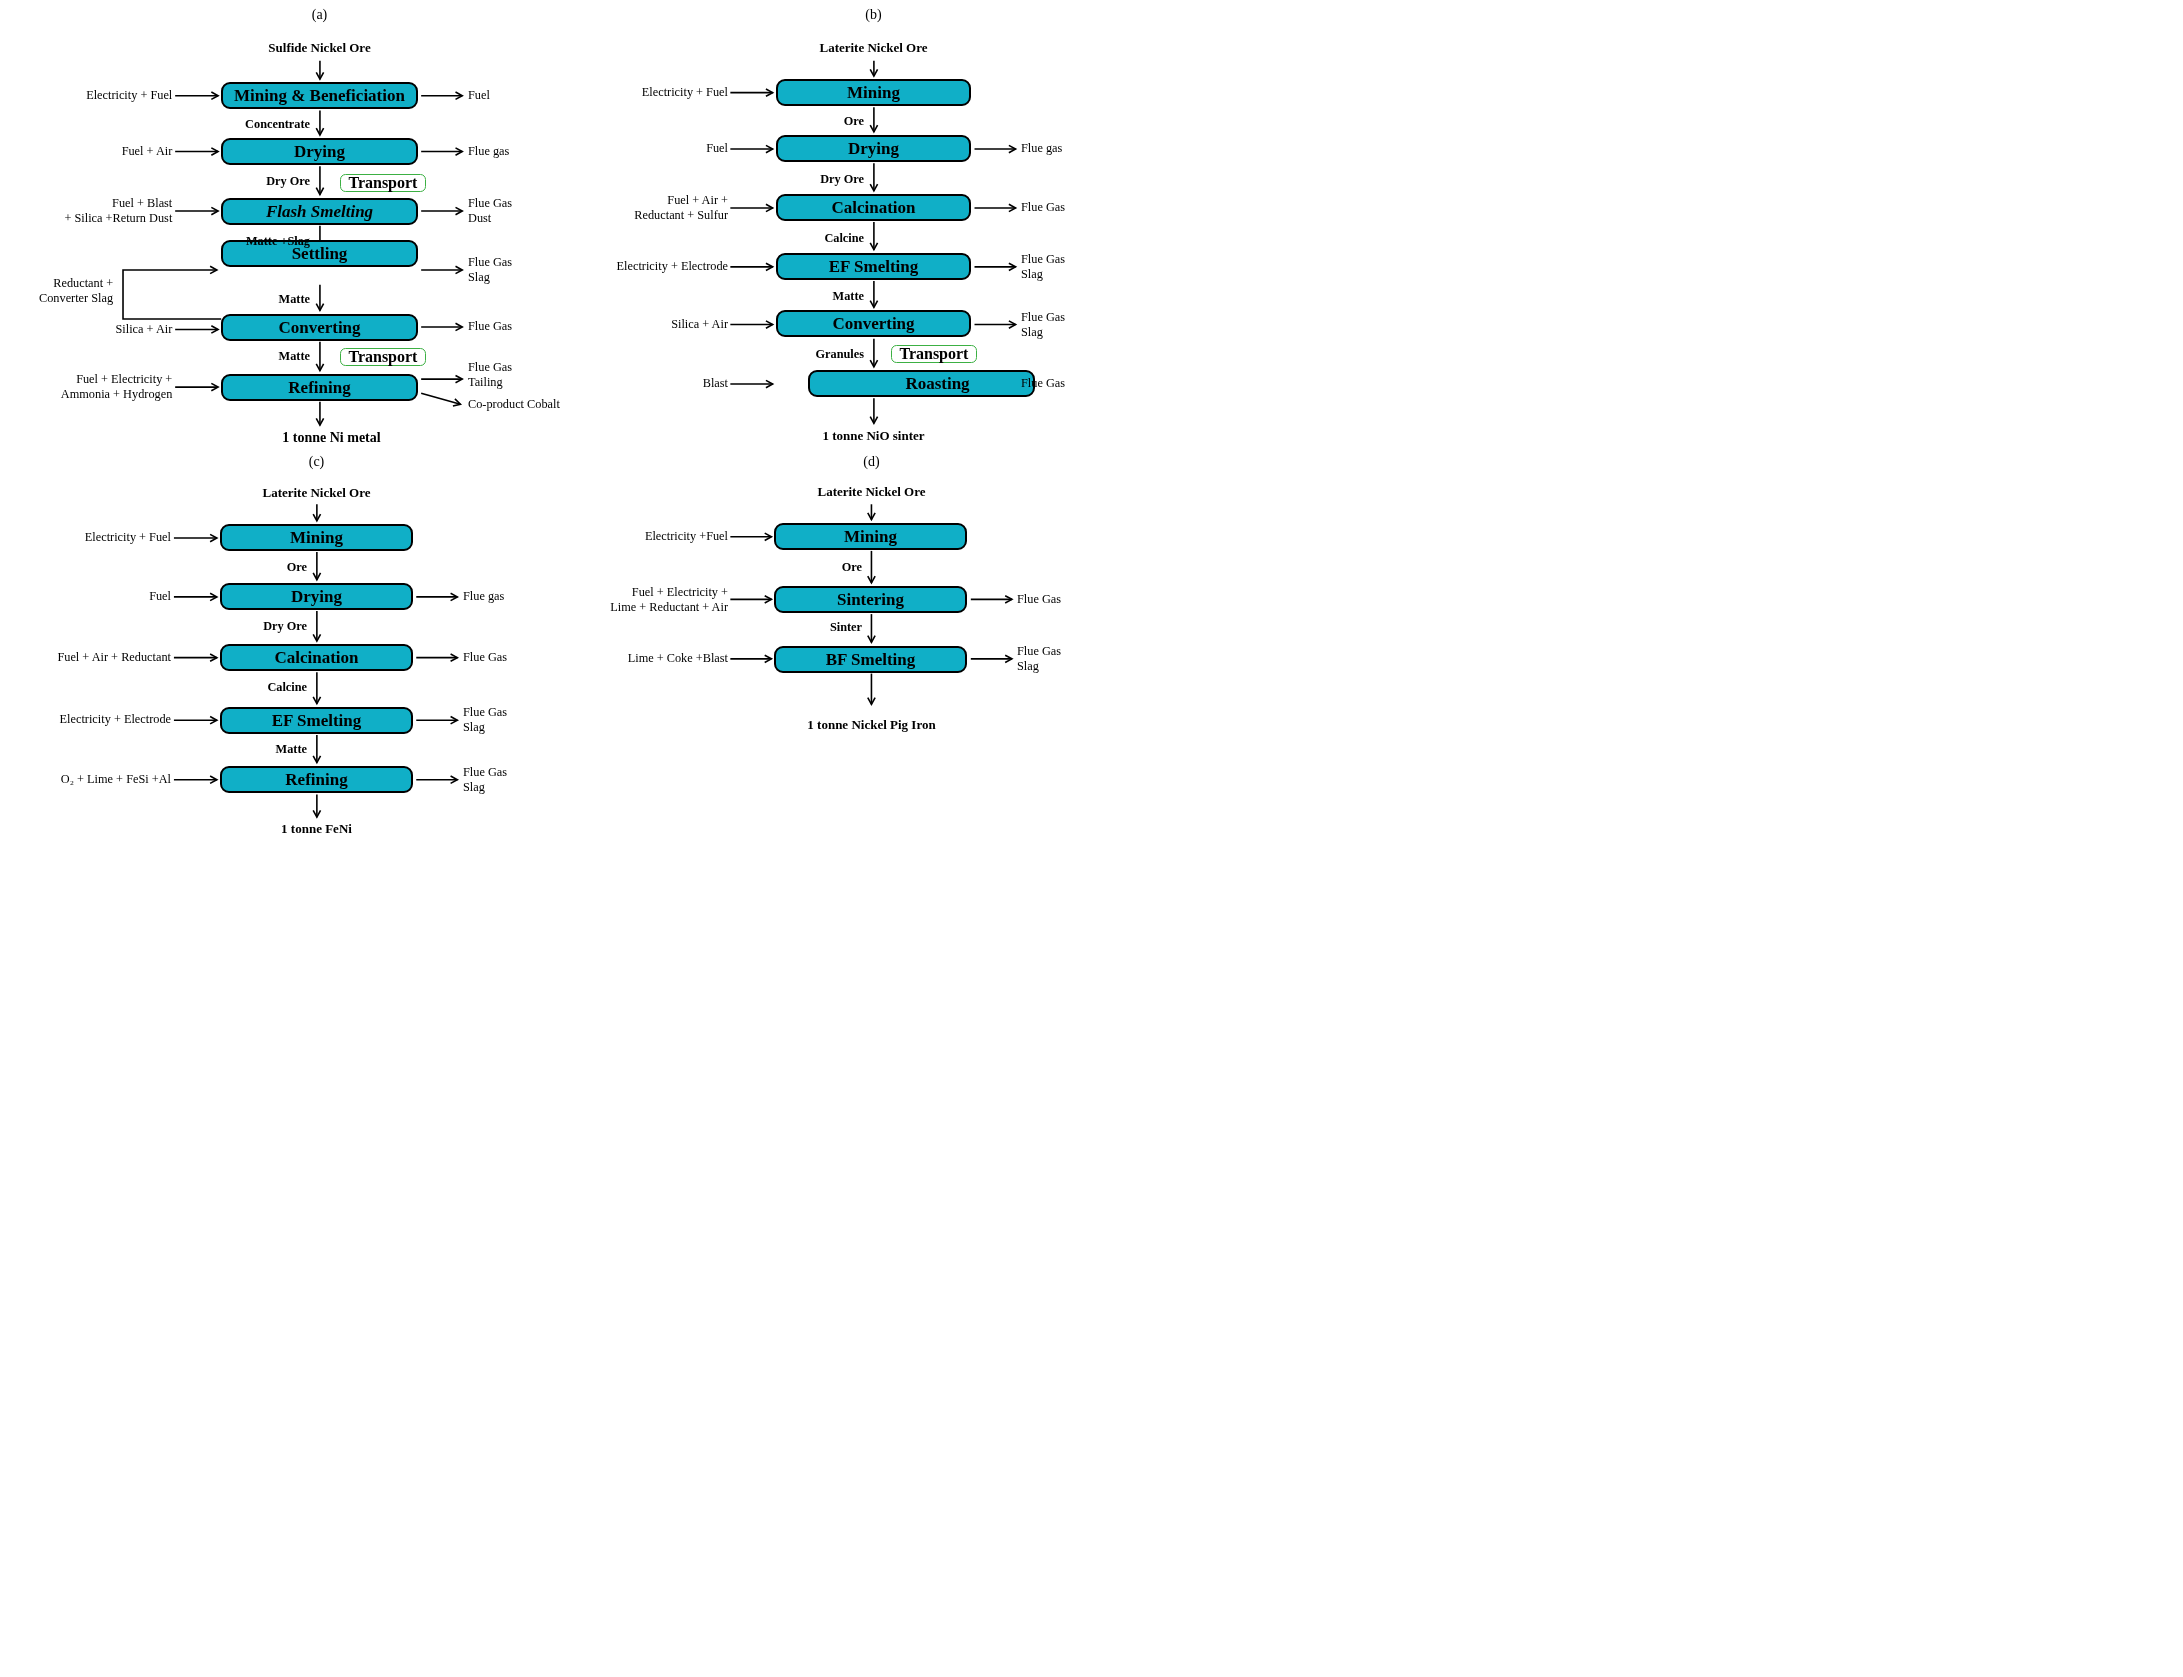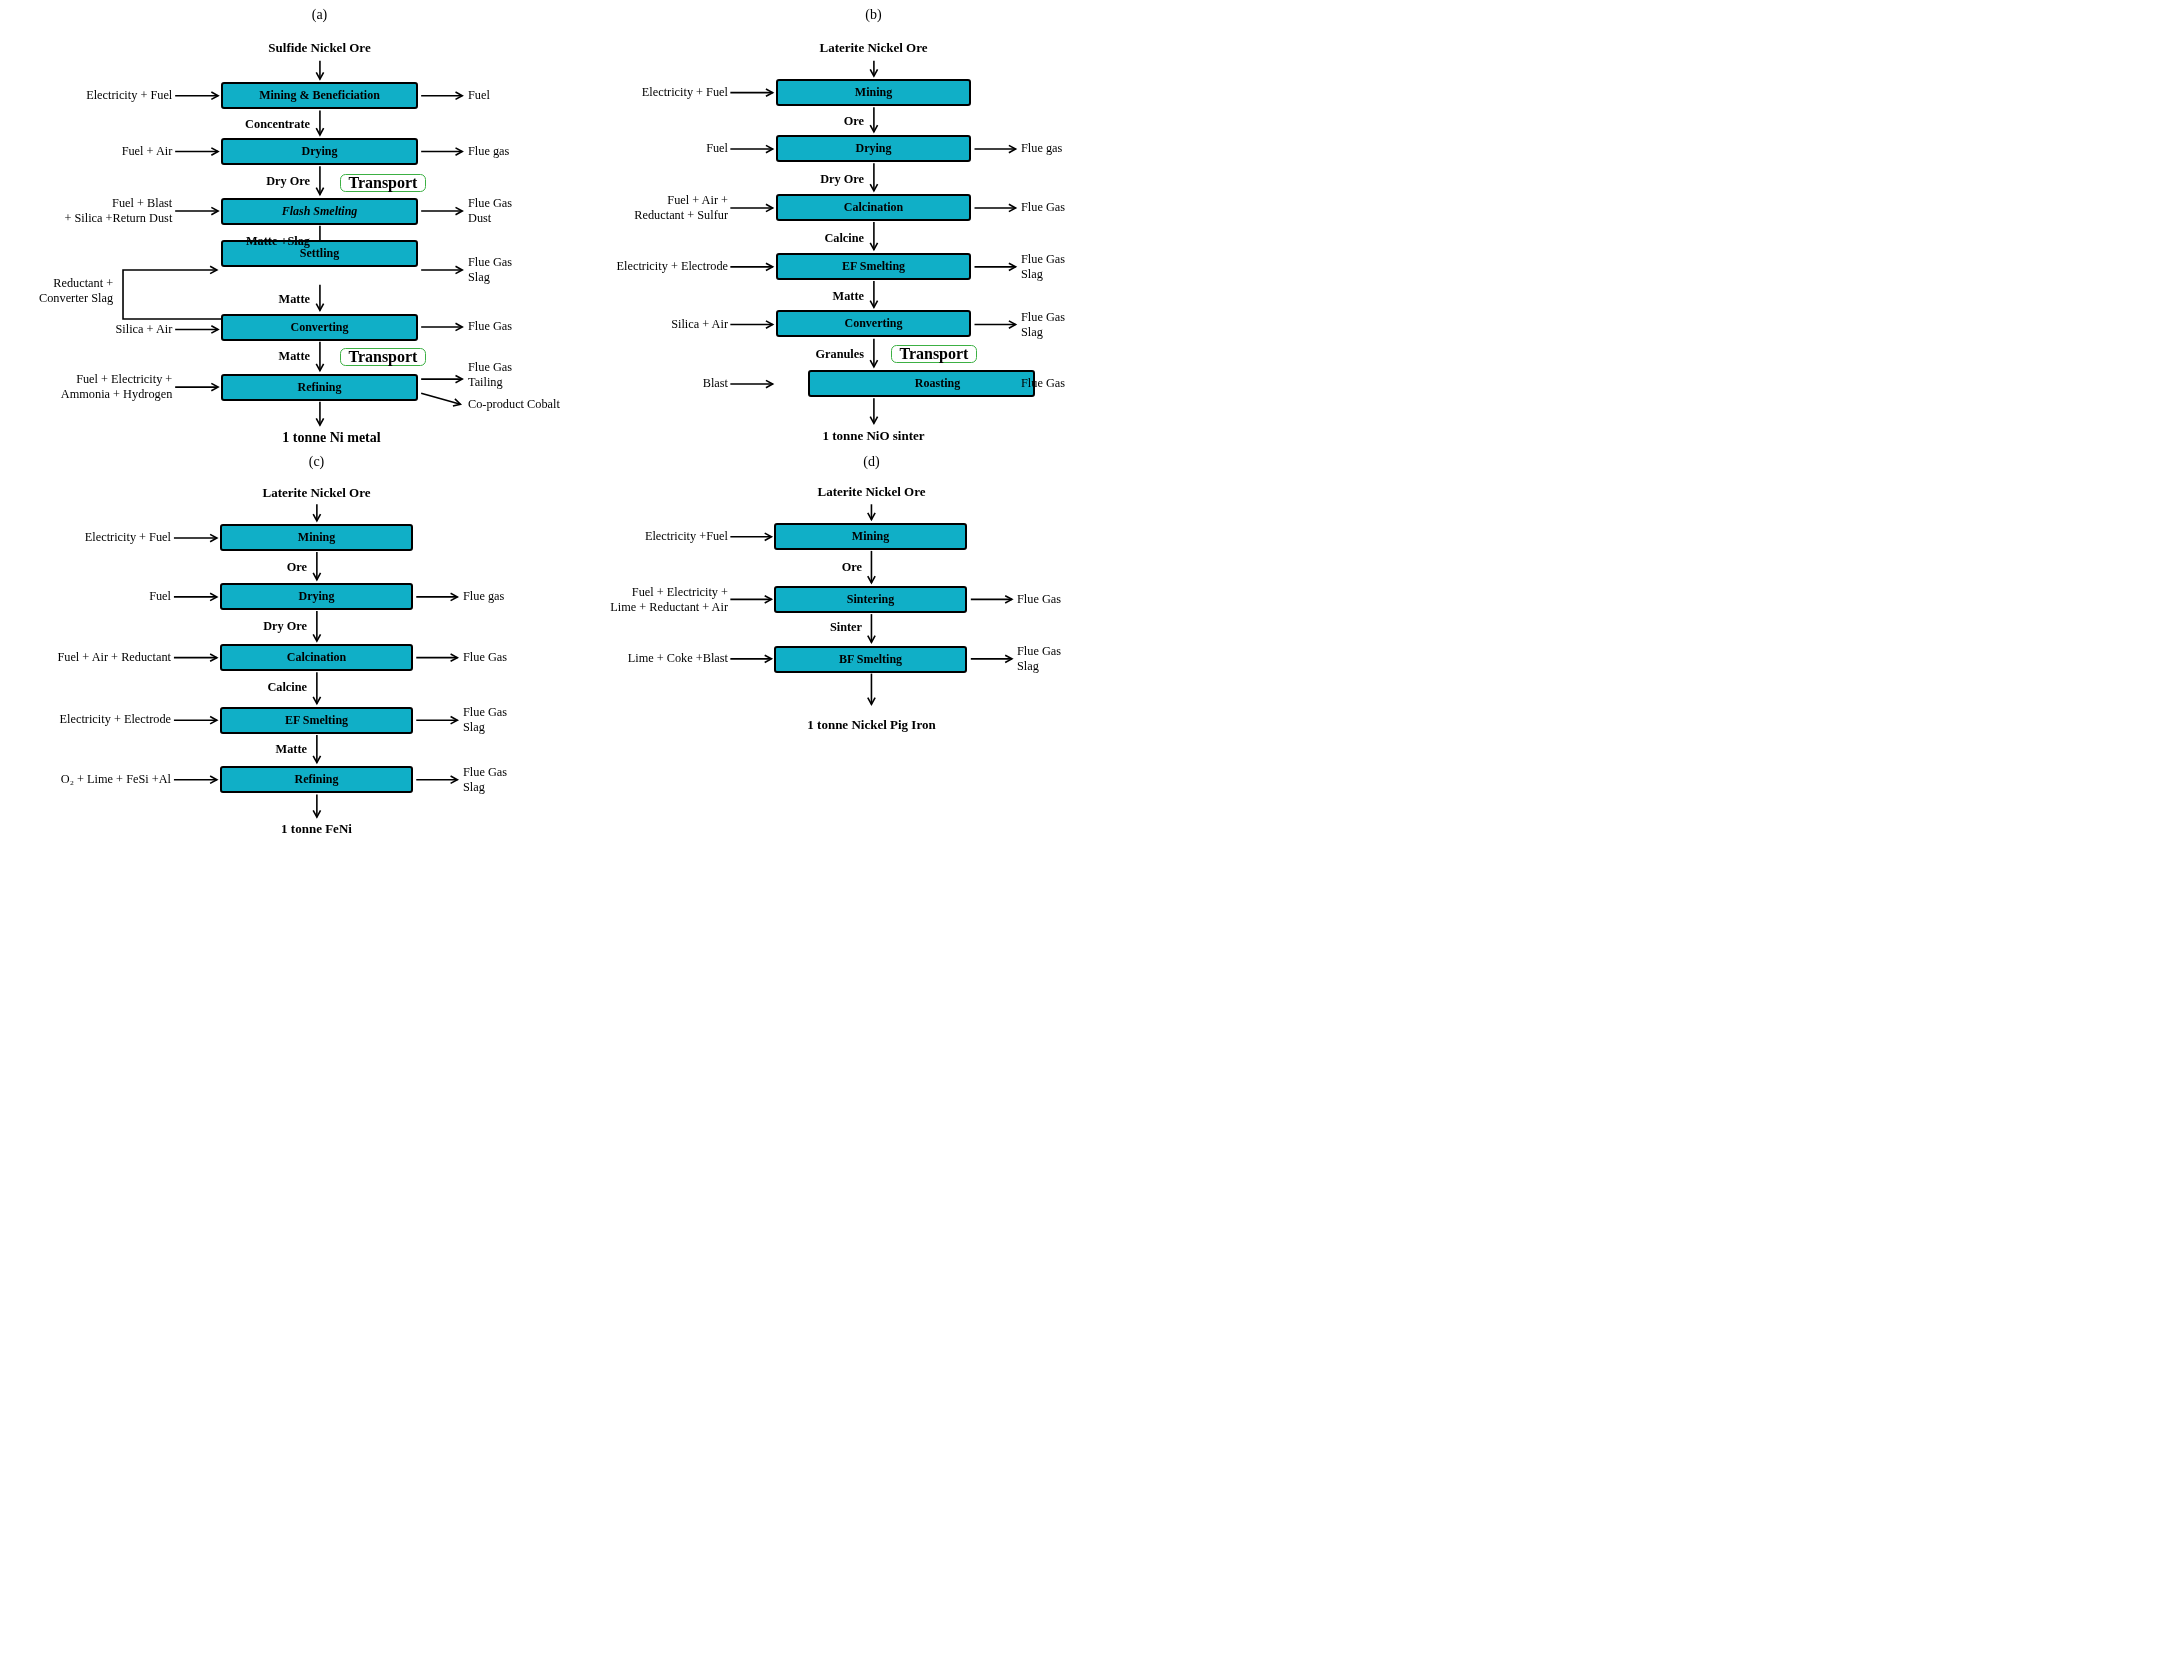--- a/index.html
+++ b/index.html
@@ -1,21 +1,21 @@
 <!DOCTYPE html>
 <html style="font-size:9.8px"><head>
 <meta charset="utf-8">
 <style>
   html,body{margin:0;padding:0;background:#ffffff;}
   #canvas{position:relative;width:1092px;height:838px;background:#fff;
           font-family:"Liberation Serif","DejaVu Serif",serif;color:#000;overflow:hidden;}
   svg.arrows{position:absolute;left:0;top:0;pointer-events:none;}
-  .pbox{position:absolute;background:#10afc7;border:2.5px solid #000;border-radius:3px;
+  .pbox{position:absolute;background:#10afc7;border:2.5px solid #000;border-radius:9px;
         display:flex;align-items:center;justify-content:center;
-        font-weight:bold;font-size:12px;text-align:center;}
+        font-weight:bold;font-size:17px;text-align:center;}
   .tbox{position:absolute;background:#fff;border:1.8px solid #3cb043;border-radius:5.5px;
         font-weight:bold;font-size:16px;padding:0.6px 7.4px;line-height:14.7px;}
   .lbl{position:absolute;white-space:pre-line;font-size:12.3px;line-height:15.3px;}
   .in{text-align:right;transform:translateY(-50%);}
   .out{text-align:left;transform:translateY(-50%);}
   .pre{text-align:right;font-weight:bold;transform:translateY(-50%);}
   .ctr{text-align:center;font-weight:bold;}
   .title{text-align:center;font-weight:normal;font-size:14px;}
 </style>
 </head>

